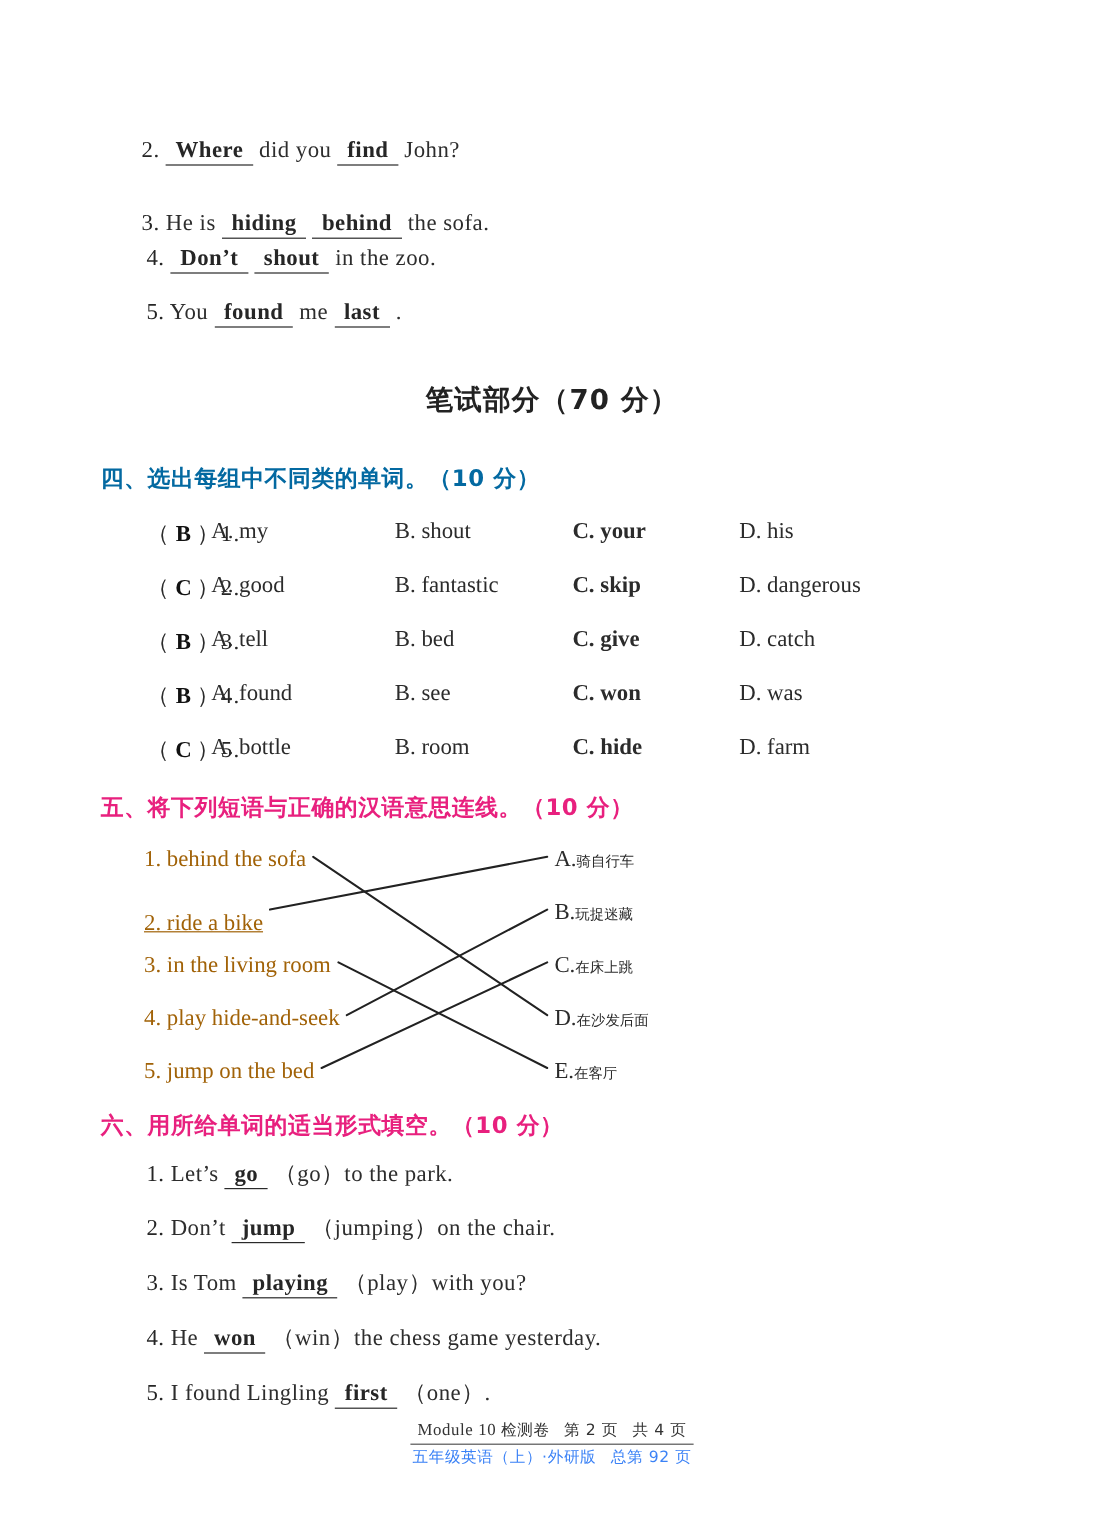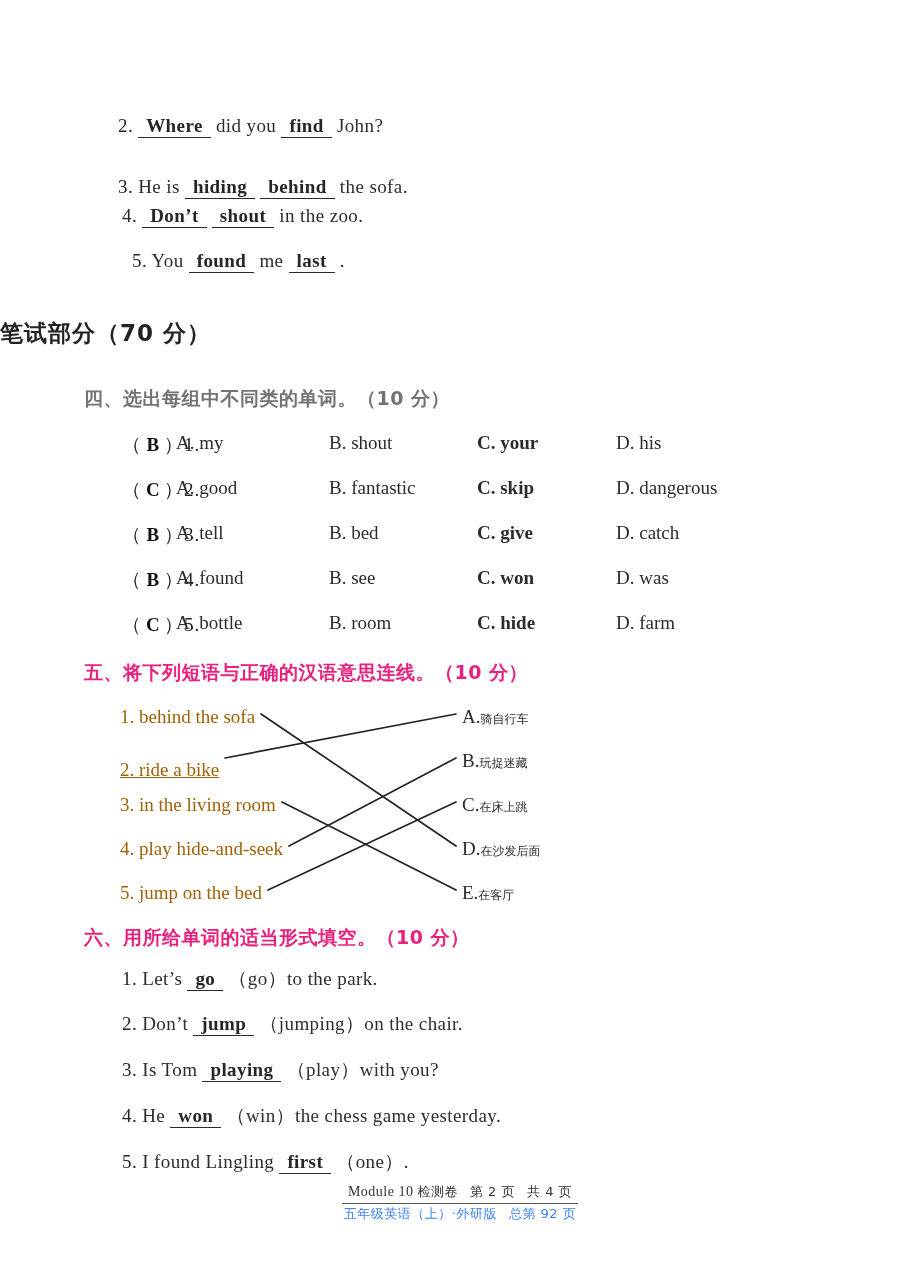--- a/index.html
+++ b/index.html
@@ -52,20 +52,21 @@
   .plain {
     font-weight: normal;
     color: #2d2d2d;
   }
 
   
   .part-title {
     position: absolute;
     left: 0;
     width: 920px;
+    text-align: center;
     font-family: "DejaVu Sans", "Liberation Sans", sans-serif;
     font-weight: bold;
     font-size: 23px;
     color: #222;
     letter-spacing: 1px;
   }
 
   
   .section-head {
     position: absolute;
@@ -171,25 +172,25 @@
   }
 </style>
 </head>
 <body>
 
 <div class="page">
 
   <div class="fill-row" id="top-0" style="left:118px; top:115px;"><span class="num">2.</span> <span class="blank">Where</span> <span class="plain">did you</span> <span class="blank">find</span> <span class="plain">John?</span></div>
   <div class="fill-row" id="top-1" style="left:118px; top:160px;margin-top:16px;"><span class="num">3.</span> <span class="plain">He is</span> <span class="blank">hiding</span> <span class="blank">behind</span> <span class="plain">the sofa.</span></div>
   <div class="fill-row" id="top-2" style="left:122px; top:205px;"><span class="num">4.</span> <span class="blank">Don’t</span> <span class="blank">shout</span> <span class="plain">in the zoo.</span></div>
-  <div class="fill-row" id="top-3" style="left:132px; top:250px;"><span class="num">5.</span> <span class="plain">You</span> <span class="blank">found</span> <span class="plain">me</span> <span class="blank">last</span> <span class="plain">.</span></div>
+  <div class="fill-row" id="top-3" style="left:122px; top:250px;"><span class="num">5.</span> <span class="plain">You</span> <span class="blank">found</span> <span class="plain">me</span> <span class="blank">last</span> <span class="plain">.</span></div>
 
   <div class="part-title" style="top:318px;">笔试部分（70 分）</div>
 
-  <div class="section-head" style="left: 84px; top: 386px; color: #737373;">四、选出每组中不同类的单词。（10 分）</div>
+  <div class="section-head" style="left: 84px; top: 386px; color: #0369a1;">四、选出每组中不同类的单词。（10 分）</div>
 
   <div class="mc-row" id="mc-0" style="top:432px;">
     <span class="mc-paren">（<span class="ans">B</span>）<span class="num">1.</span></span>
     <span class="mc-opt mc-a">A. my</span>
     <span class="mc-opt mc-b">B. shout</span>
     <span class="mc-opt mc-c">C. your</span>
     <span class="mc-opt mc-d">D. his</span>
   </div>
 
   <div class="mc-row" id="mc-1" style="top:477px;">

